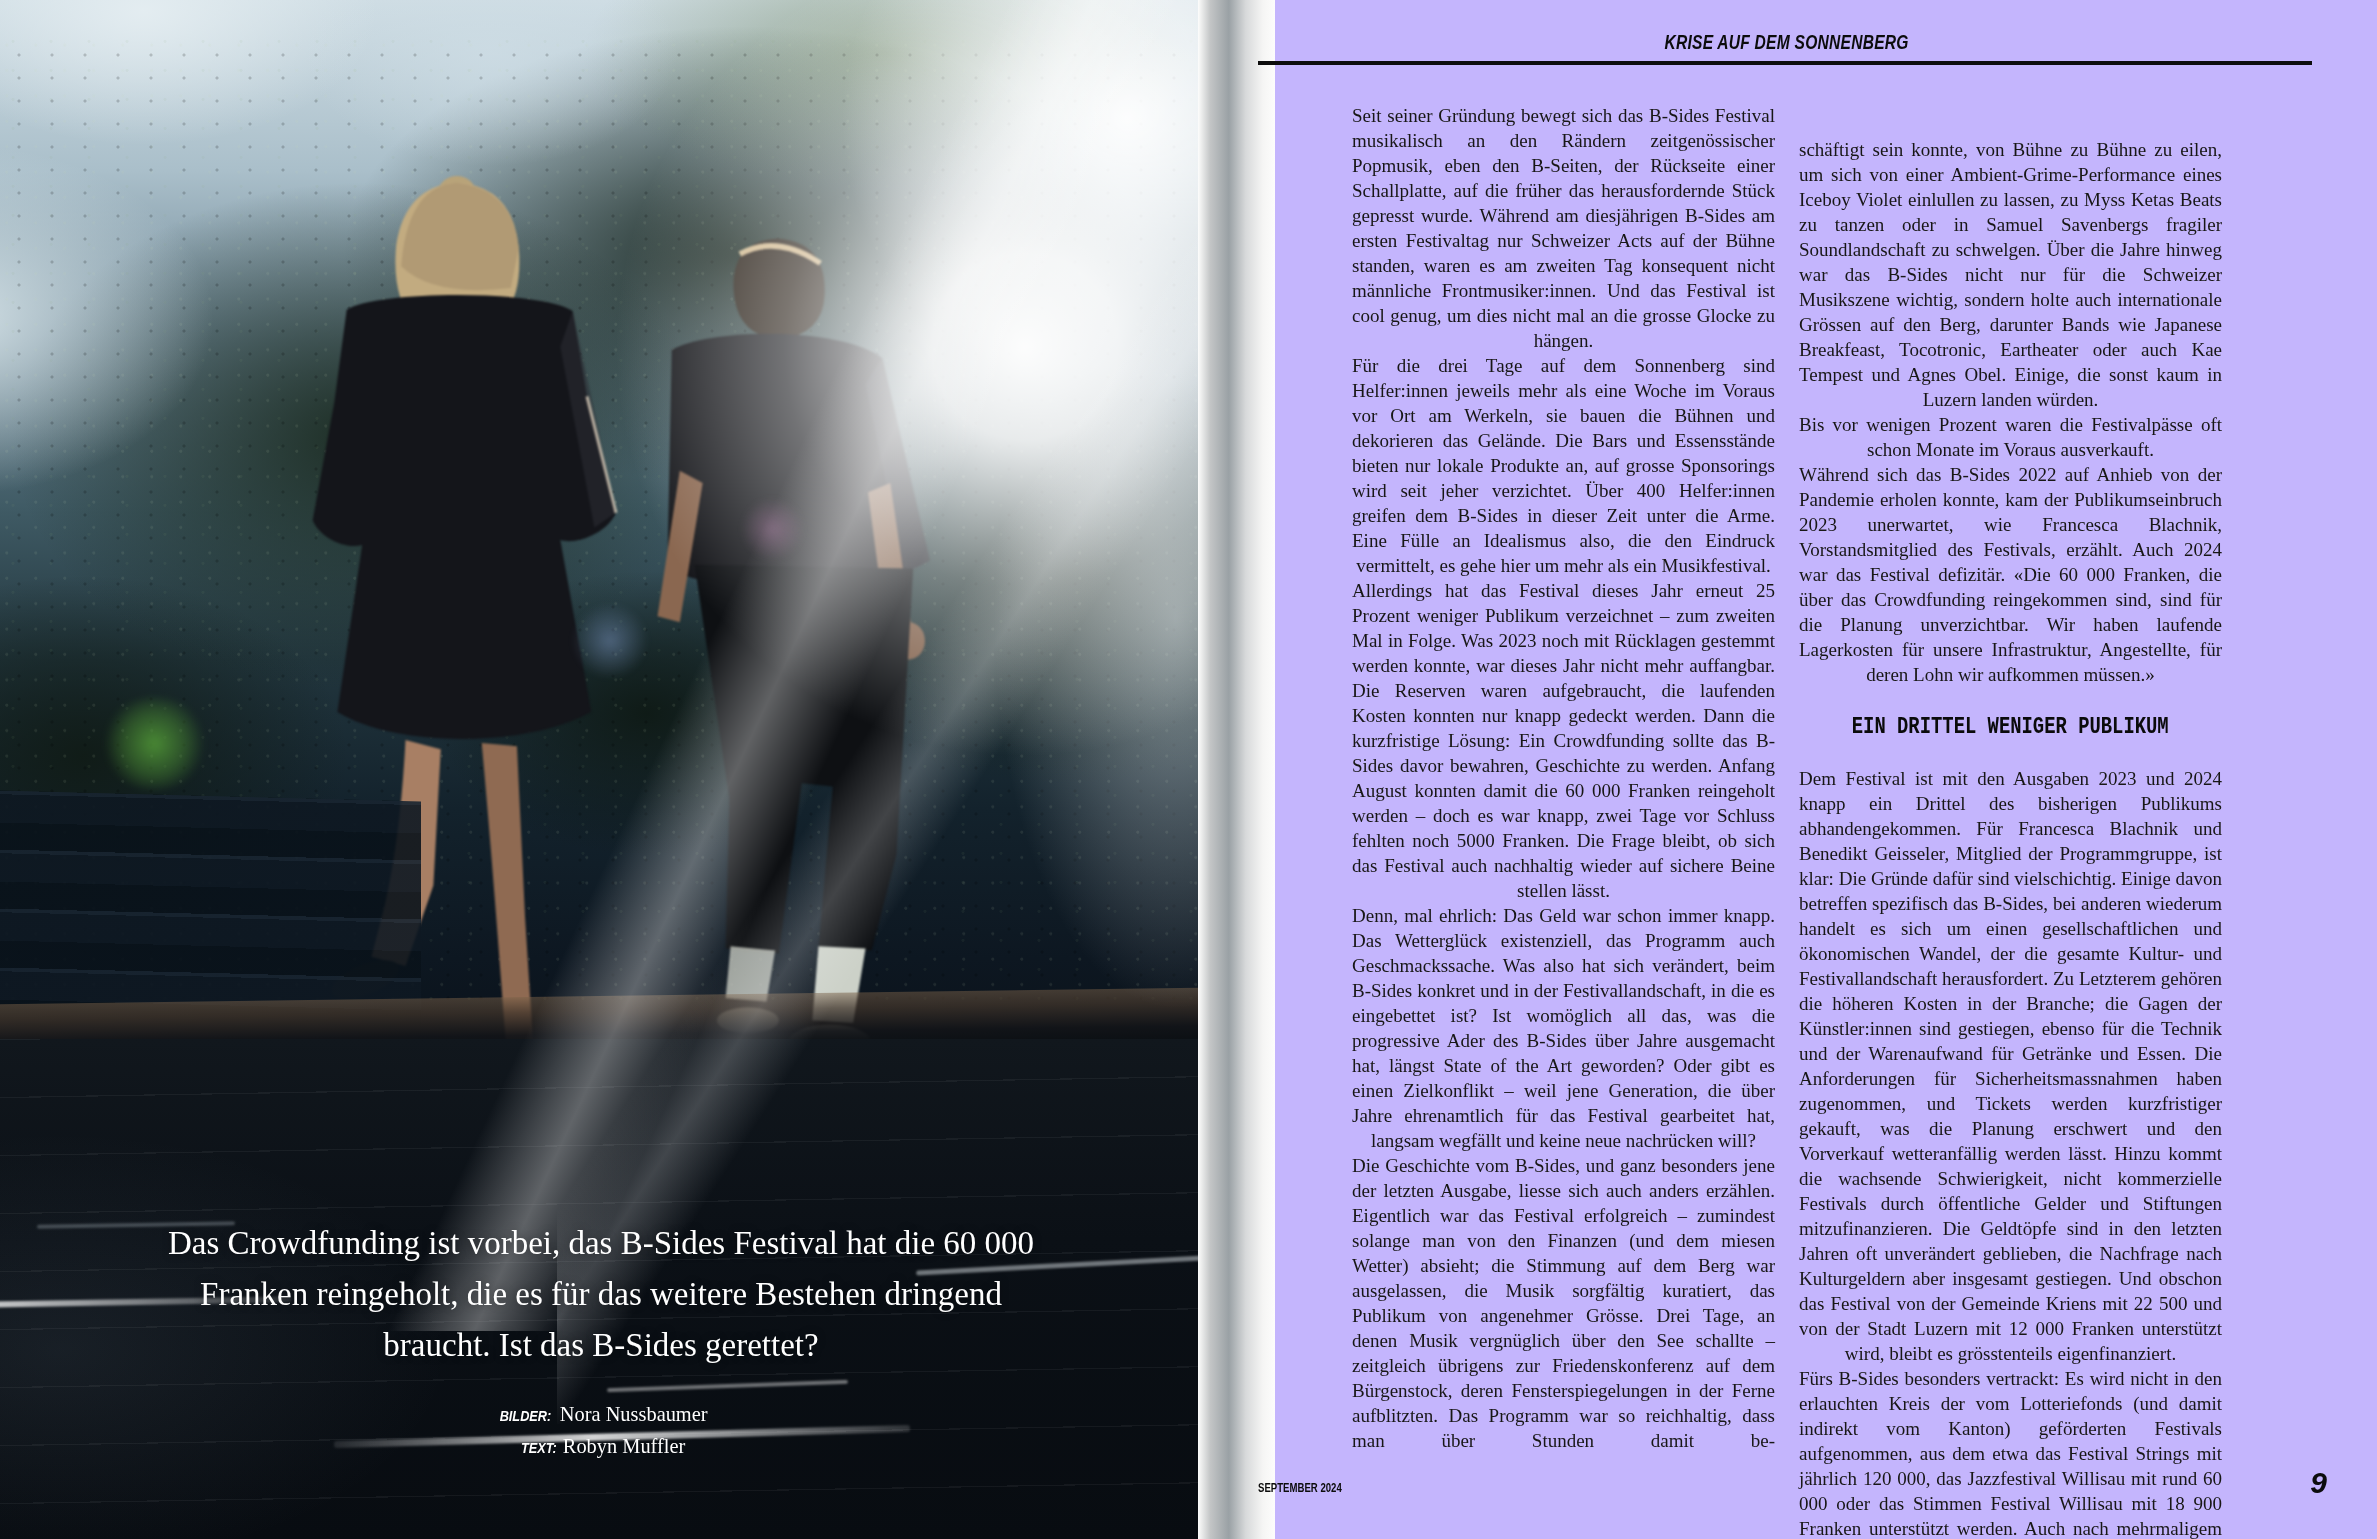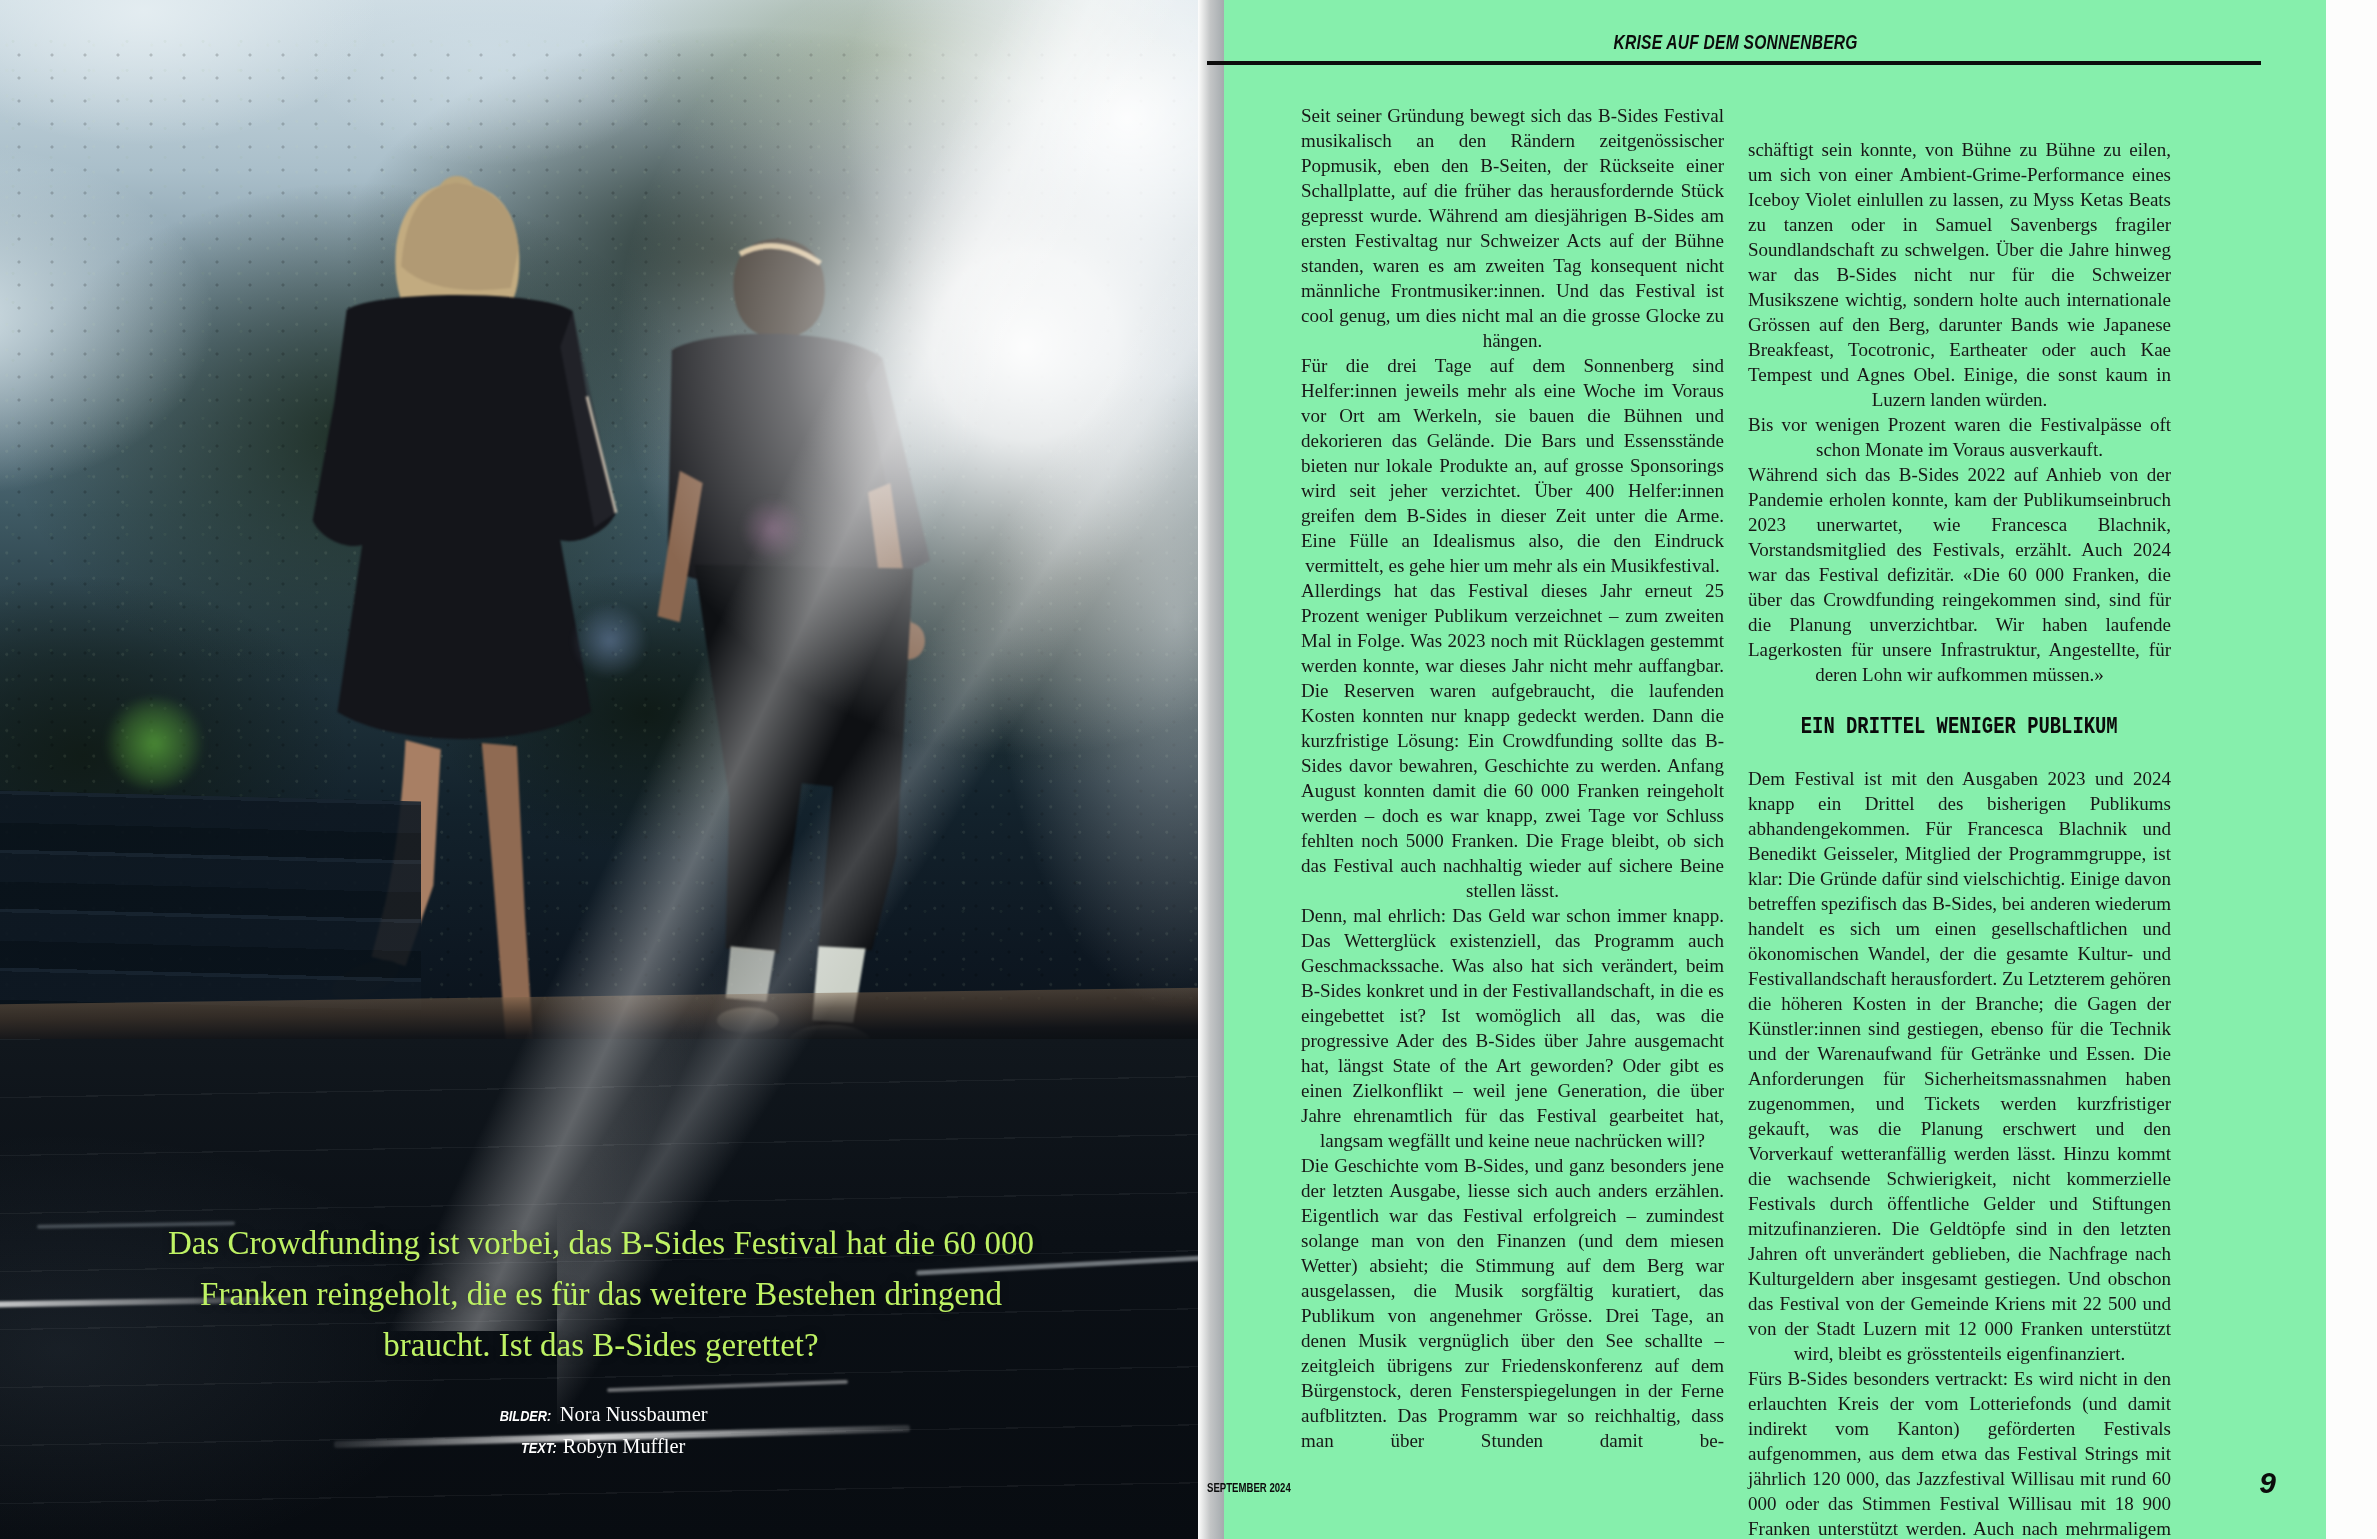--- a/index.html
+++ b/index.html
@@ -62,33 +62,33 @@
   .s4{left:916px;top:1263px;width:288px;height:5px;transform:rotate(-3deg);background:rgba(236,242,247,.45);}
   .s5{left:37px;top:1223px;width:198px;height:3.7px;transform:rotate(-1deg);background:rgba(220,230,240,.25);}
 
   
   .title-block{position:absolute;left:176px;top:1039px;width:916px;color:#fff;}
   .feature-title{margin:0;white-space:nowrap;color:#fff;
     font-family:"Liberation Sans",sans-serif;font-style:italic;font-weight:900;font-size:124px;letter-spacing:-3.1px;
     text-shadow:0 0 11px rgba(0,0,0,.35);}
   .feature-title .cond{display:inline-block;transform:scale(.66,1.12);transform-origin:left bottom;}
   .lede{position:absolute;left:155px;top:1218px;width:892px;margin:0;text-align:center;
-    font-family:"Liberation Serif",serif;font-weight:400;font-size:33px;line-height:51px;color:#bef264;
+    font-family:"Liberation Serif",serif;font-weight:400;font-size:33px;line-height:51px;color:#ffffff;
     text-shadow:0 0 8.7px rgba(0,0,0,.35);}
   .credits{position:absolute;left:155px;top:1400px;width:892px;text-align:center;color:#fff;line-height:28px;}
   .credit-label{font-family:"Liberation Sans",sans-serif;font-style:italic;font-weight:900;font-size:15.5px;
     display:inline-block;transform:scaleX(.82);transform-origin:center;letter-spacing:0;}
   .credit-name{font-family:"Liberation Serif",serif;font-size:20.4px;}
 
   
   .gutter{position:absolute;left:1198px;top:0;width:77px;height:1540px;
     background:linear-gradient(90deg, rgba(20,26,31,0) 0%, rgba(44,52,58,.28) 16%, #9aa1a5 40%, #d7d9da 62%, #f5f5f4 84%, #fdfdfc 100%);}
 
   
-  .page-right{position:absolute;left:1224px;top:0;width:1102px;height:1540px;background:#86efac;color:#181716;}
+  .page-right{position:absolute;left:1275px;top:0;width:1102px;height:1540px;background:#c4b5fd;color:#181716;}
   .kicker{position:absolute;left:77px;top:31px;width:869px;text-align:center;color:#0c0c0c;
     font-family:"Liberation Sans",sans-serif;font-style:italic;font-weight:900;font-size:20px;}
   .kicker .cond{display:inline-block;transform:scaleX(.78);transform-origin:center;letter-spacing:0.3px;}
   .head-rule{position:absolute;left:-16.7px;top:61px;width:1054px;height:4.3px;background:#0d0d0d;}
 
   .col{position:absolute;top:103px;width:423px;
     font-size:19px;line-height:25px;text-align:justify;
     -webkit-hyphens:auto;hyphens:auto;color:#181716;}
   .col-1{left:77px;}
   .col-2{left:524px;margin-top:34px;}

